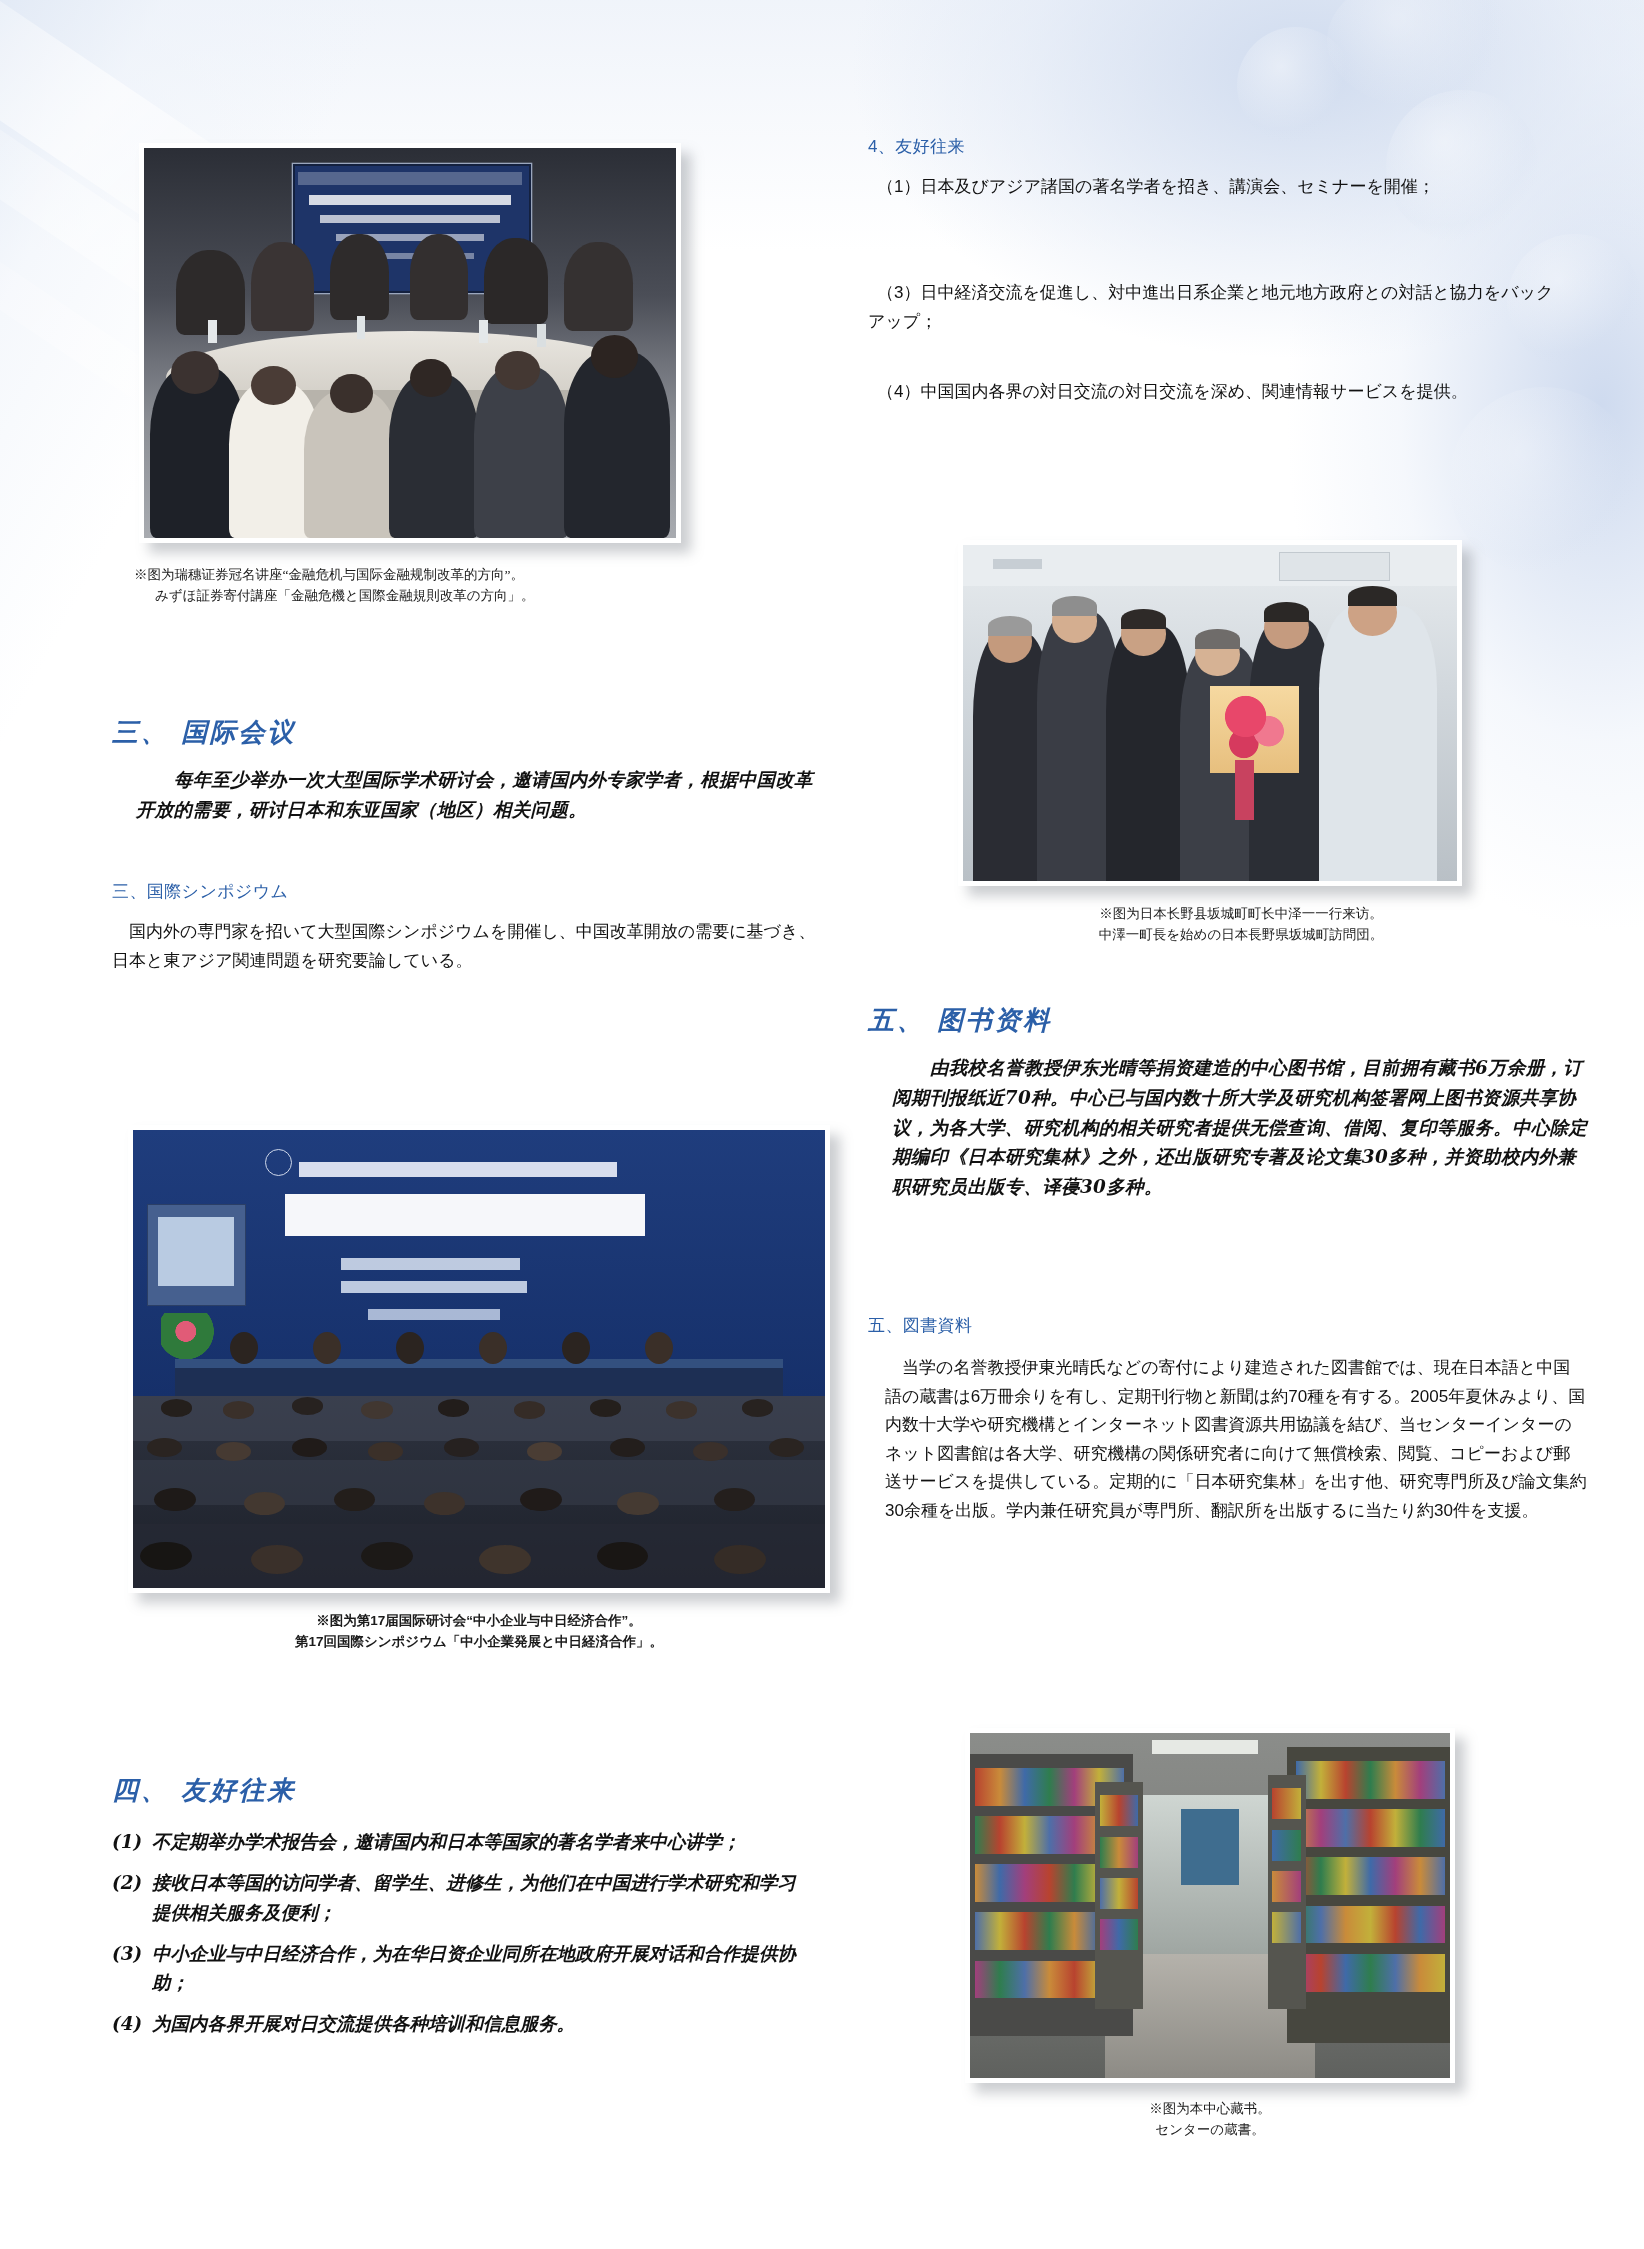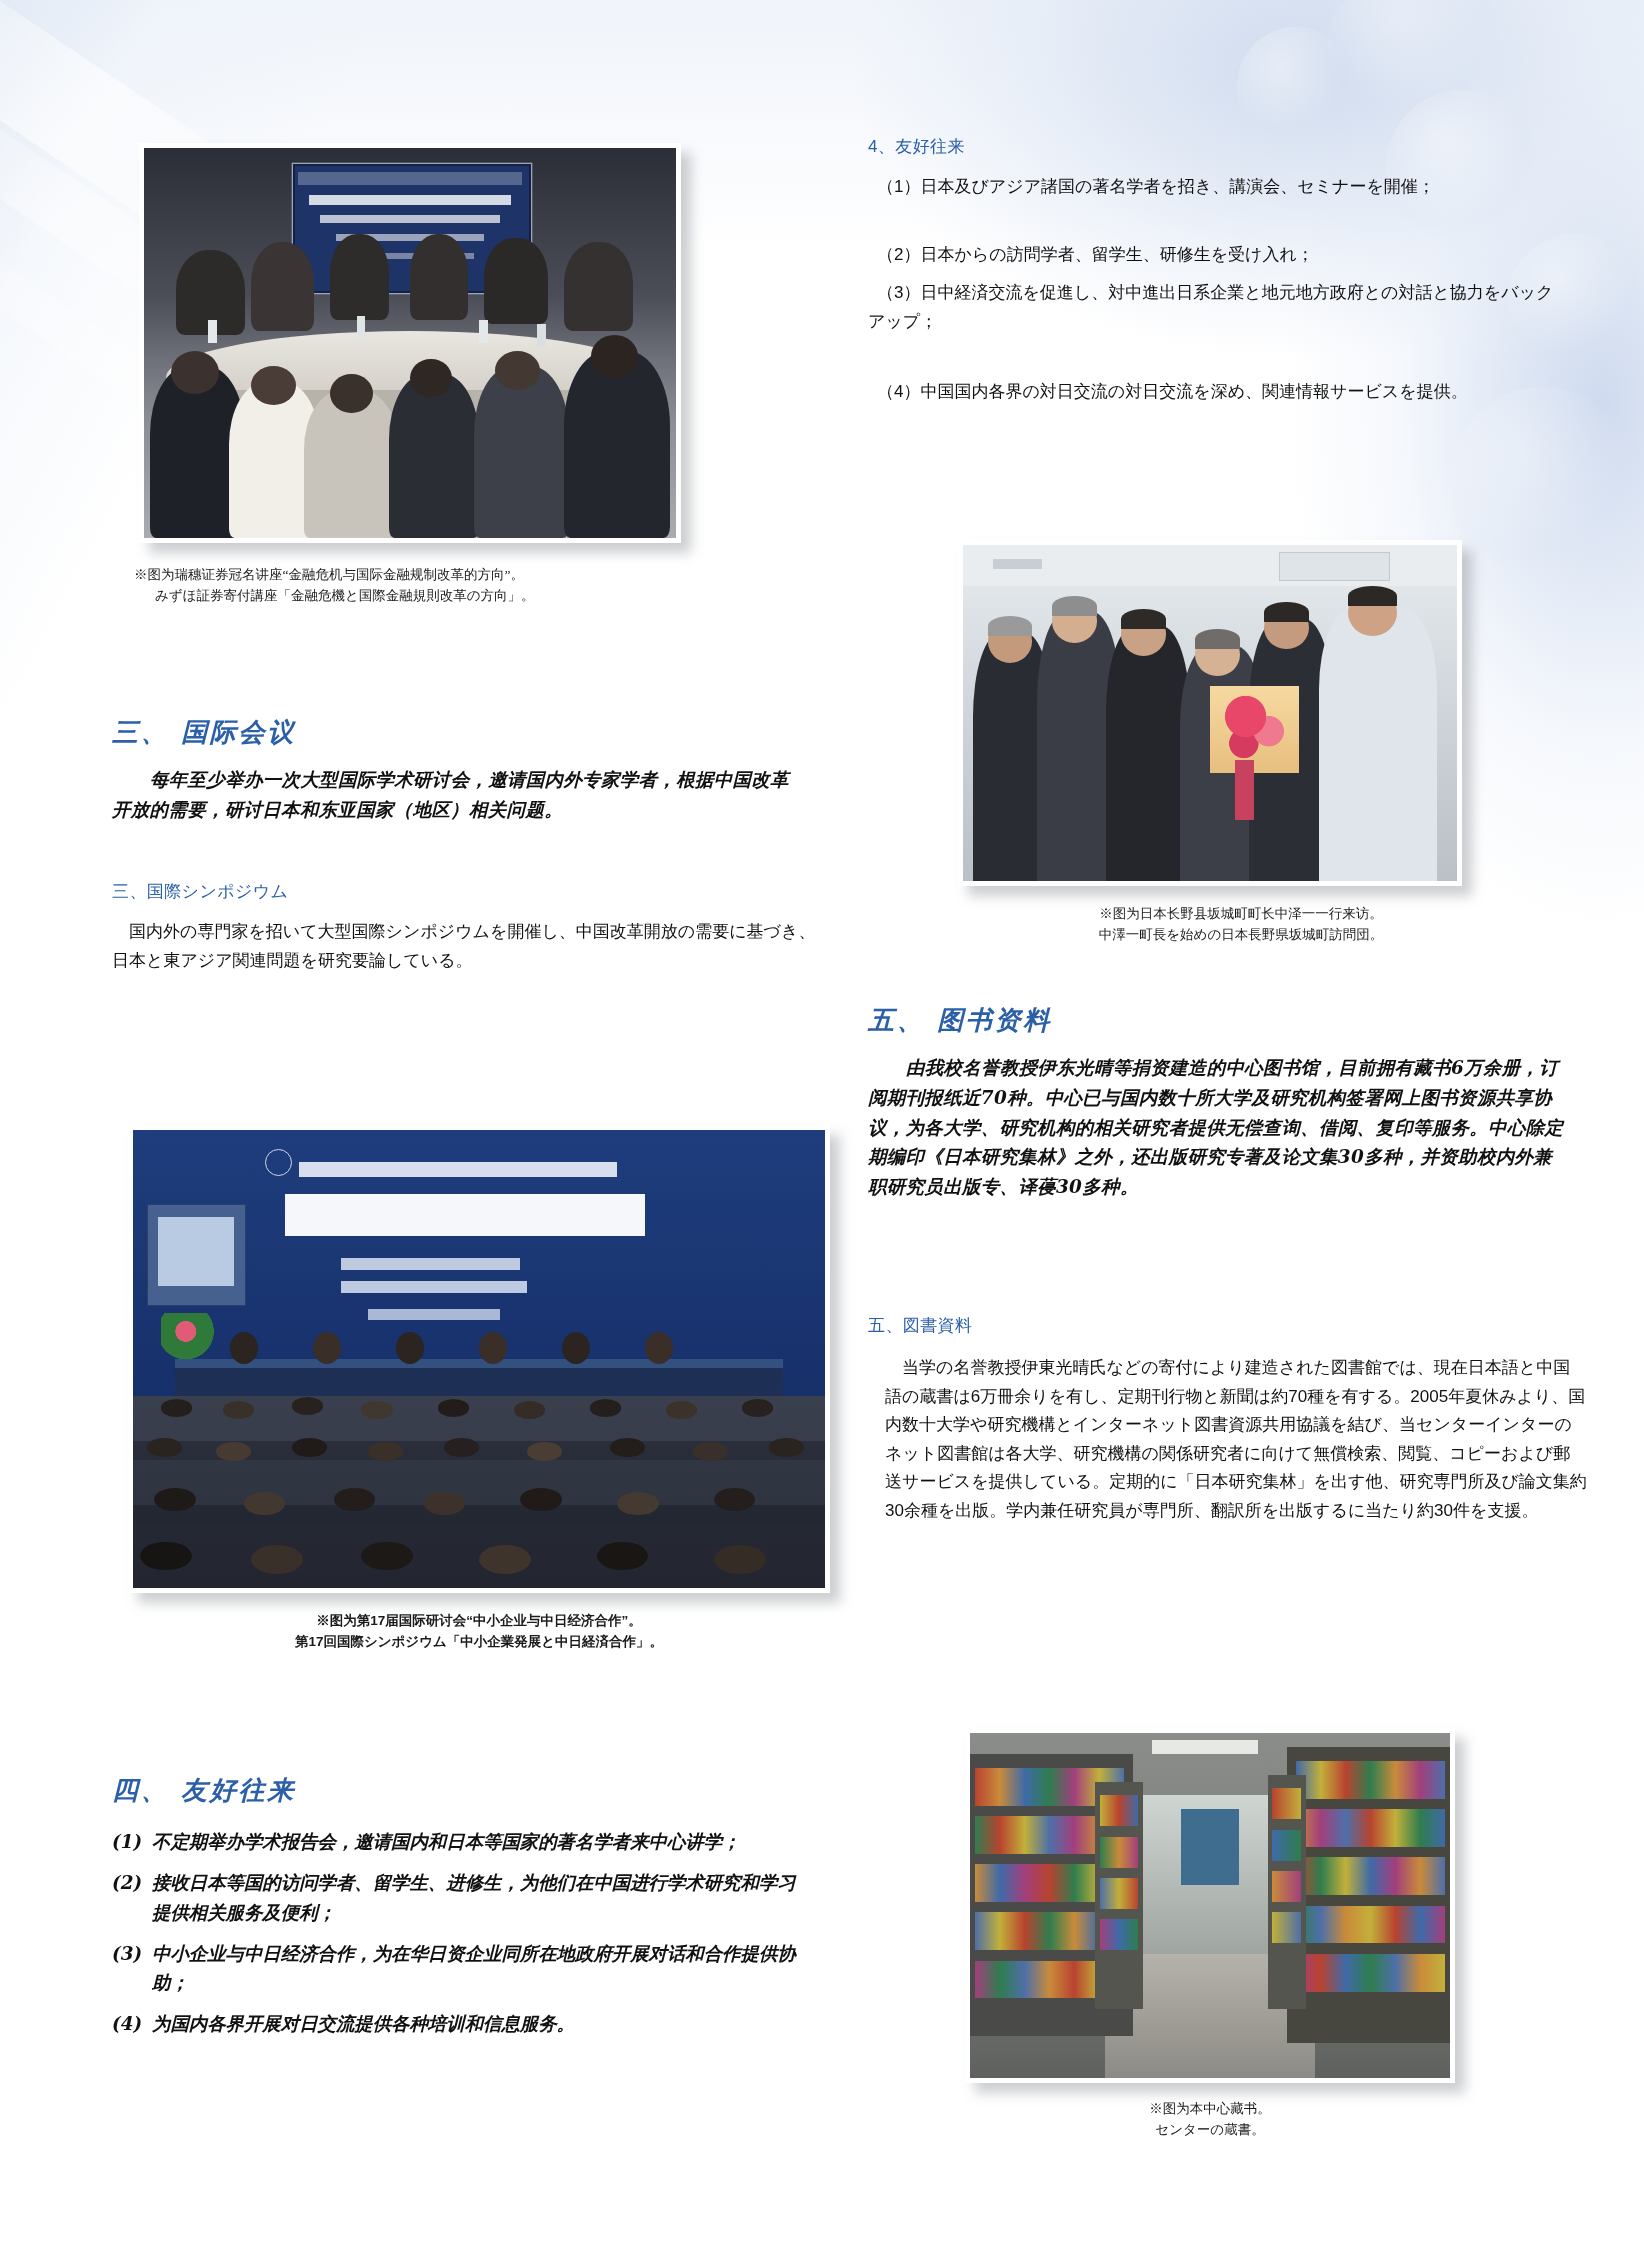--- a/index.html
+++ b/index.html
@@ -92,20 +92,21 @@
     letter-spacing: 0.4px;
   }
   .body-cn {
     font-family: "DejaVu Serif", serif;
     font-weight: bold;
     font-style: italic;
     font-size: 18.4px;
     line-height: 1.62;
     color: #111111;
     letter-spacing: 0.4px;
+    margin-left: 24px;
   }
   .body-jp {
     font-size: 17px;
     line-height: 1.68;
     color: #111111;
   }
   .indent2 { text-indent: 38px; }
   .list-cn {
     font-family: "DejaVu Serif", serif;
     font-weight: bold;
@@ -299,21 +300,20 @@
       </div>
     </div>
   </div>
 
   <div class="col-right">
 
     <div class="h-jp" style="position:absolute; left:0px; top:135px; width:630px;">4、友好往来</div>
 
     <div class="body-jp" style="position:absolute; left:0px; top:173px; width:702px; text-indent:9px;">（1）日本及びアジア諸国の著名学者を招き、講演会、セミナーを開催；</div>
 
-    <div class="body-jp" style="position:absolute; left:0px; top:241px; width:702px; text-indent:9px;">（2）日本からの訪問学者、留学生、研修生を受け入れ；</div>
 
     <div class="body-jp" style="position:absolute; left:0px; top:279px; width:702px; text-indent:9px;">（3）日中経済交流を促進し、対中進出日系企業と地元地方政府との対話と協力をバックアップ；</div>
 
     <div class="body-jp" style="position:absolute; left:0px; top:378px; width:702px; text-indent:9px;">（4）中国国内各界の対日交流の対日交流を深め、関連情報サービスを提供。</div>
 
     <div class="photo" style="position:absolute; left:90px; top:540px; width:504px; height:346px;">
       <div class="photo-inner" style="background:#cdd5de;">
         <div class="scene" style="background:linear-gradient(180deg,#e8ecef 0%,#d3d9de 40%,#b9c0c6 100%);"></div>
 
         <div style="position:absolute; left:0; top:0; width:100%; height:12%; background:#e9edf0;"></div>

